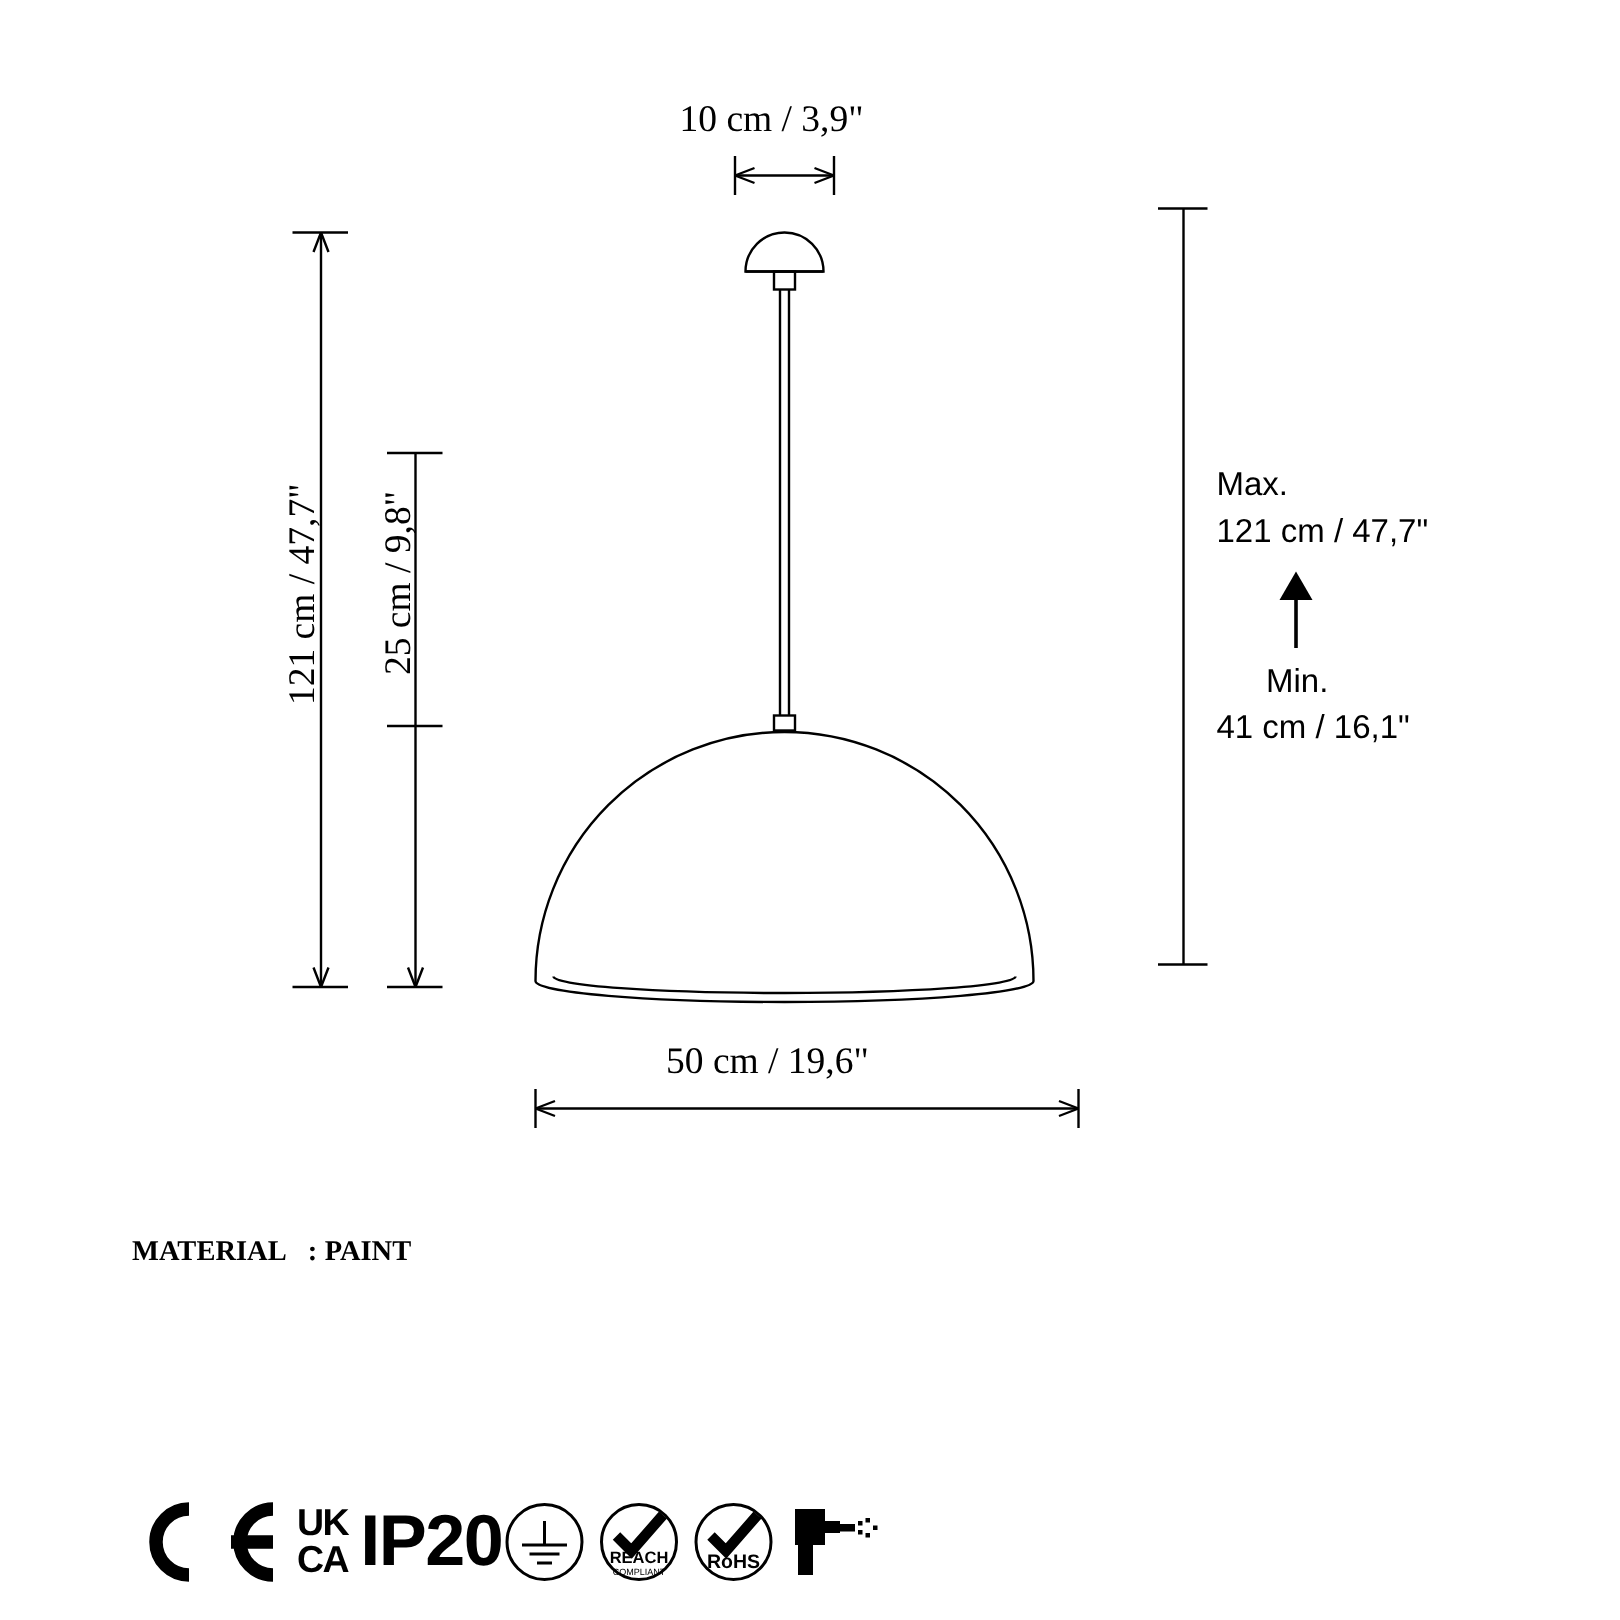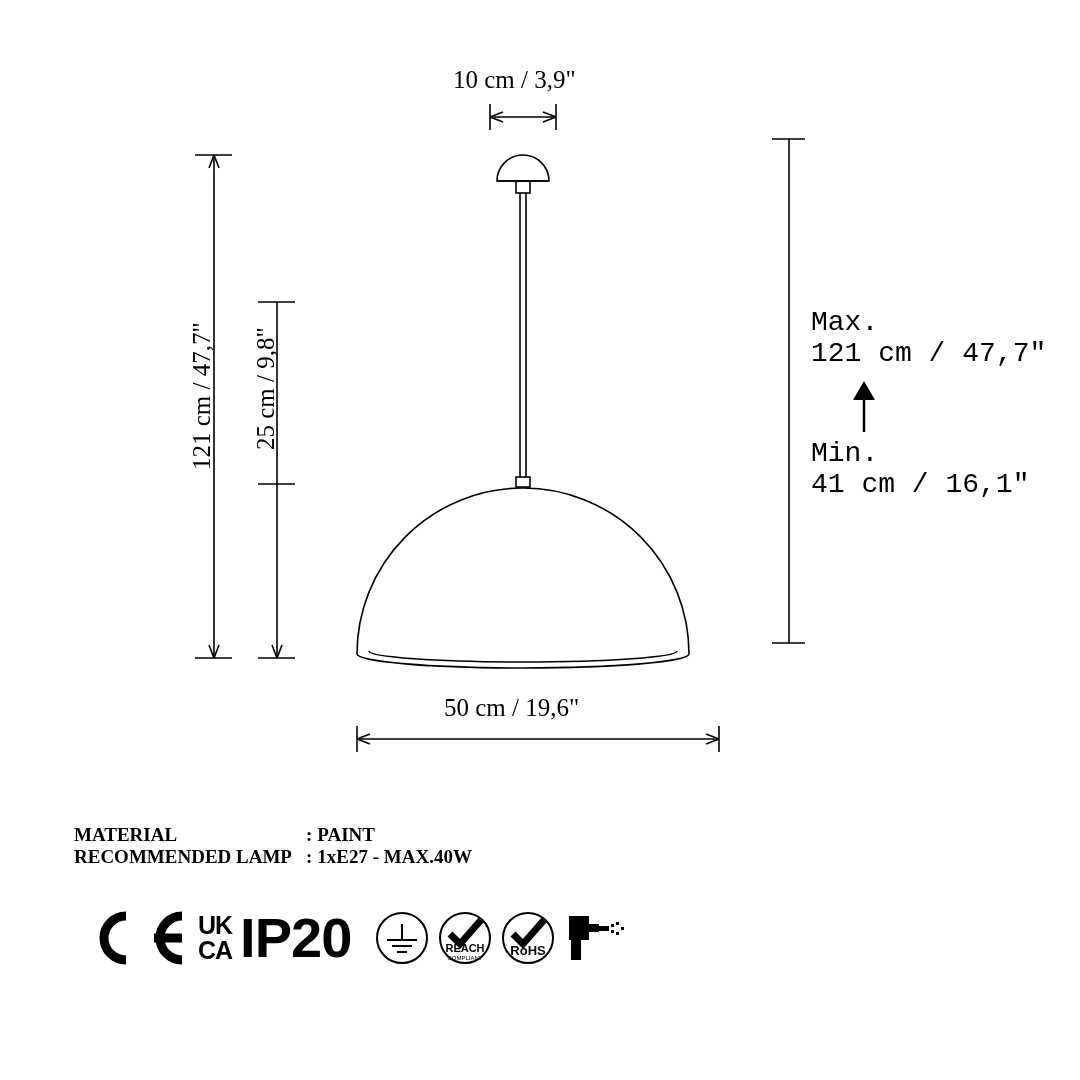--- a/index.html
+++ b/index.html
@@ -32,29 +32,29 @@
     font-family: "Liberation Serif", serif;
     font-size: 25px;
     color: #000;
     white-space: nowrap;
   }
   .dim-label.vertical {
     transform-origin: 0 0;
   }
   .side-label {
     position: absolute;
-    font-family: Liberation Mono, monospace;
-    font-size: 28px;
+    font-family: Liberation Sans, sans-serif;
+    font-size: 22px;
     line-height: 31px;
     white-space: nowrap;
   }
   
   #spec {
     position: absolute;
-    left: 74px;
+    left: 88px;
     top: 824px;
     font-family: "Liberation Serif", serif;
     font-weight: bold;
     font-size: 19px;
     line-height: 21.5px;
   }
   #spec table {
     border-collapse: collapse;
   }
   #spec td {
@@ -65,35 +65,35 @@
     vertical-align: top;
     white-space: nowrap;
   }
   #spec td.key { padding-right: 14px; }
   #spec td.colon { padding-right: 5px; }
 
   
   #certs {
     position: absolute;
     left: 82px;
-    top: 908px;
+    top: 998px;
     display: flex;
     align-items: center;
     height: 60px;
     justify-content: center;
   }
   #certs > * { flex: none; }
   .cert-ce { margin-right: 8px; }
   .cert-ukca { margin-right: 8px; }
   .cert-ip20 {
     font-family: "Liberation Sans", sans-serif;
     font-weight: bold;
-    font-size: 56px;
+    font-size: 48px;
     letter-spacing: -1px;
-    margin-right: 23px;
+    margin-right: 0;
     line-height: 1;
   }
   .cert-circle { margin-right: 7px; }
 </style>
 </head>
 <body>
 
 <div id="sheet">
 
   <svg class="drawing" viewBox="0 0 1080 1080">
@@ -150,36 +150,31 @@
   <div class="dim-label" style="left:453px; top:66px;">10 cm / 3,9"</div>
 
   <div class="dim-label vertical" style="left:188px; top:470px; transform: rotate(-90deg);">121 cm / 47,7"</div>
 
   <div class="dim-label vertical" style="left:252px; top:450px; transform: rotate(-90deg);">25 cm / 9,8"</div>
 
   <div class="dim-label" style="left:444px; top:694px;">50 cm / 19,6"</div>
 
   <div class="side-label" style="left:811px; top:307px;">Max.</div>
   <div class="side-label" style="left:811px; top:338px;">121 cm / 47,7"</div>
-  <div class="side-label" style="left:811px; top:438px;">Min.</div>
+  <div class="side-label" style="left:844px; top:438px;">Min.</div>
   <div class="side-label" style="left:811px; top:469px;">41 cm / 16,1"</div>
 
   <div id="spec">
     <table>
       <tbody>
         <tr>
           <td class="key">MATERIAL</td>
           <td class="colon">:</td>
           <td class="val">PAINT</td>
         </tr>
-        <tr>
-          <td class="key">RECOMMENDED LAMP</td>
-          <td class="colon">:</td>
-          <td class="val">1xE27 - MAX.40W</td>
-        </tr>
       </tbody>
     </table>
   </div>
 
   <div id="certs">
 
     <svg class="cert-ce" width="108" height="54" viewBox="0 0 108 54">
       <path d="M44 5 A22 22 0 1 0 44 49" fill="none" stroke="#000" stroke-width="9"></path>
       <path d="M100 5 A22 22 0 1 0 100 49" fill="none" stroke="#000" stroke-width="9"></path>
       <rect x="72" y="22.5" width="28" height="9" fill="#000"></rect>

